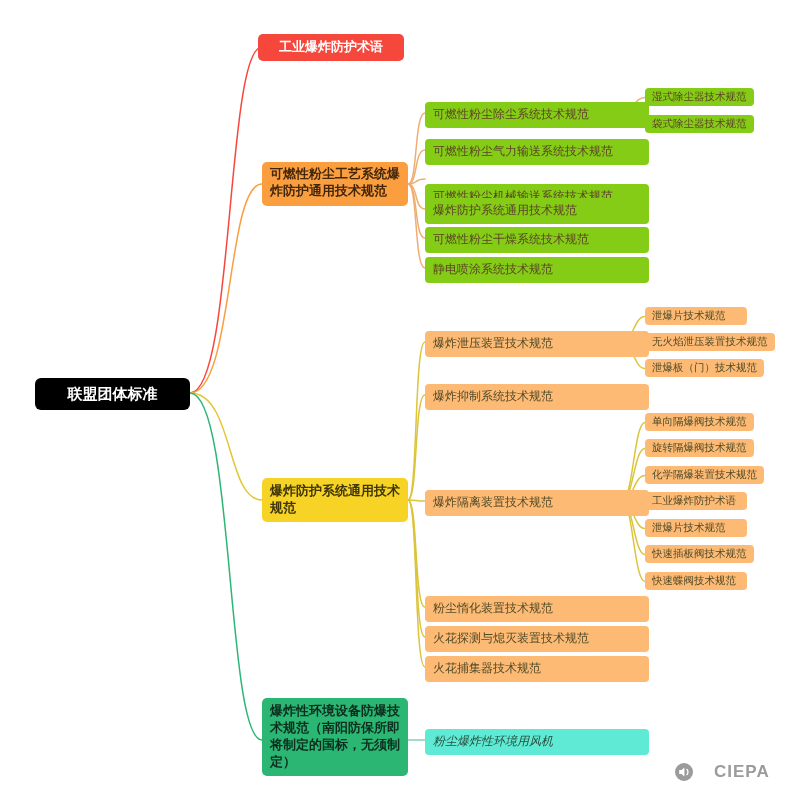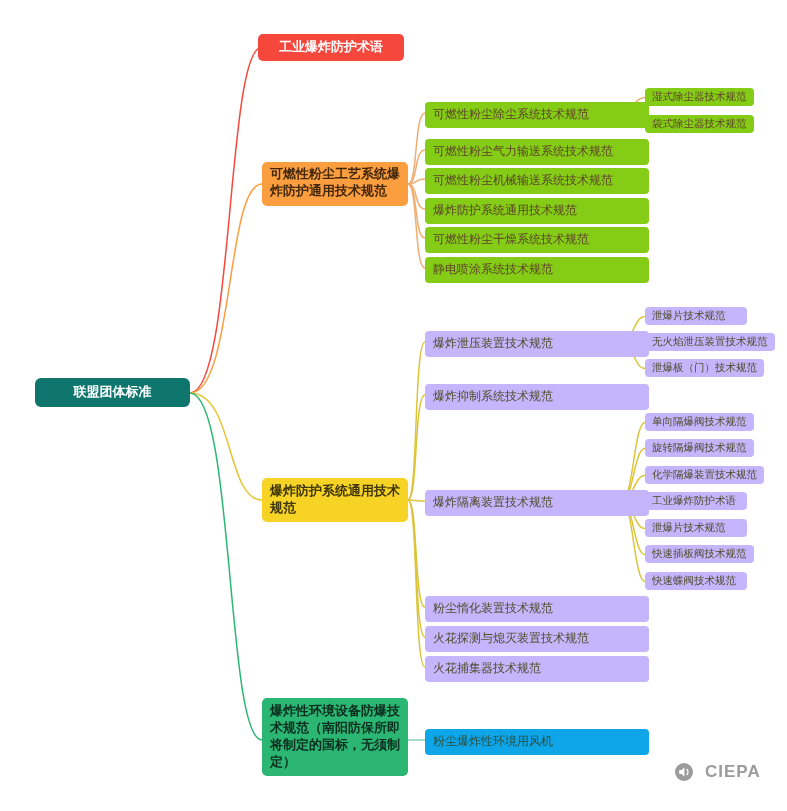--- a/index.html
+++ b/index.html
@@ -9,46 +9,46 @@
     position:relative;
     font-family:"Liberation Sans", sans-serif;
     overflow:hidden;
   }
   #connector-layer { position:absolute; left:0; top:0; z-index:0; }
   .node {
     position:absolute; z-index:1; line-height:1.3; cursor:default;
   }
   .root-node {
     left:35px; top:378px; width:155px;
-    background:#0f766e; color:#ffffff;
-    font-weight:bold; font-size:13px; text-align:center;
+    background:#000000; color:#ffffff;
+    font-weight:bold; font-size:15px; text-align:center;
     padding:6px 8px; border-radius:6px;
   }
   .branch {
     width:146px; padding:5px 8px; border-radius:5px;
     font-weight:bold; font-size:13px;
   }
   .b-red    { left:258px; top:34px;  background:#f5473c; color:#ffffff;text-align:center; }
   .b-orange { left:262px; top:162px; background:#fb9e3f; color:#42270b;font-family:Liberation Mono, monospace; }
   .b-yellow { left:262px; top:478px; background:#f7d325; color:#3e3608; }
   .b-green  { left:262px; top:698px; background:#2bb673; color:#0c2e1f; }
   .leaf2 {
     left:425px; width:224px; padding:5px 8px; border-radius:4px;
     font-size:12px; white-space:nowrap;
   }
   .l-orange { background:#84cc16; color:#5d4328; }
-  .l-yellow { background:#c4b5fd; color:#514a28; }
-  .l-teal   { background:#0ea5e9; color:#28503f; }
+  .l-yellow { background:#fdba74; color:#514a28; }
+  .l-teal   { background:#5eead4; color:#28503f;font-style:italic; }
   .leaf3 {
     left:645px; min-width:102px; padding:2px 7px; border-radius:4px;
     font-size:10.5px; white-space:nowrap;
   }
   .wm {
     position:absolute; left:674px; top:762px; z-index:1;
-    display:flex; align-items:flex-end; gap:11px; color:#9b9b9b;
+    display:flex; align-items:flex-end; gap:20px; color:#9b9b9b;
   }
   .wm-text { font-size:17px; font-weight:bold; letter-spacing:1px; }
 </style>
 </head>
 <body>
 
 <svg id="connector-layer" width="787" height="811" viewBox="0 0 787 811">
   <g fill="none" stroke-width="1.5" stroke-linecap="round">
 
     <path d="M190,393 C234,393 226,47 262,47" stroke="#f5473c"></path>
@@ -89,21 +89,21 @@
   </g>
 </svg>
 
 <div class="node root-node">联盟团体标准</div>
 
 <div class="node branch b-red">工业爆炸防护术语</div>
 
 <div class="node branch b-orange">可燃性粉尘工艺系统爆炸防护通用技术规范</div>
 <div class="node leaf2 l-orange" style="top:102px">可燃性粉尘除尘系统技术规范</div>
 <div class="node leaf2 l-orange" style="top:139px">可燃性粉尘气力输送系统技术规范</div>
-<div class="node leaf2 l-orange" style="top:168px">可燃性粉尘机械输送系统技术规范</div>
+<div class="node leaf2 l-orange" style="top:184px">可燃性粉尘机械输送系统技术规范</div>
 <div class="node leaf2 l-orange" style="top:198px">爆炸防护系统通用技术规范</div>
 <div class="node leaf2 l-orange" style="top:227px">可燃性粉尘干燥系统技术规范</div>
 <div class="node leaf2 l-orange" style="top:257px">静电喷涂系统技术规范</div>
 <div class="node leaf3 l-orange" style="top:88px">湿式除尘器技术规范</div>
 <div class="node leaf3 l-orange" style="top:115px">袋式除尘器技术规范</div>
 
 <div class="node branch b-yellow">爆炸防护系统通用技术规范</div>
 <div class="node leaf2 l-yellow" style="top:331px">爆炸泄压装置技术规范</div>
 <div class="node leaf2 l-yellow" style="top:384px">爆炸抑制系统技术规范</div>
 <div class="node leaf2 l-yellow" style="top:490px">爆炸隔离装置技术规范</div>

